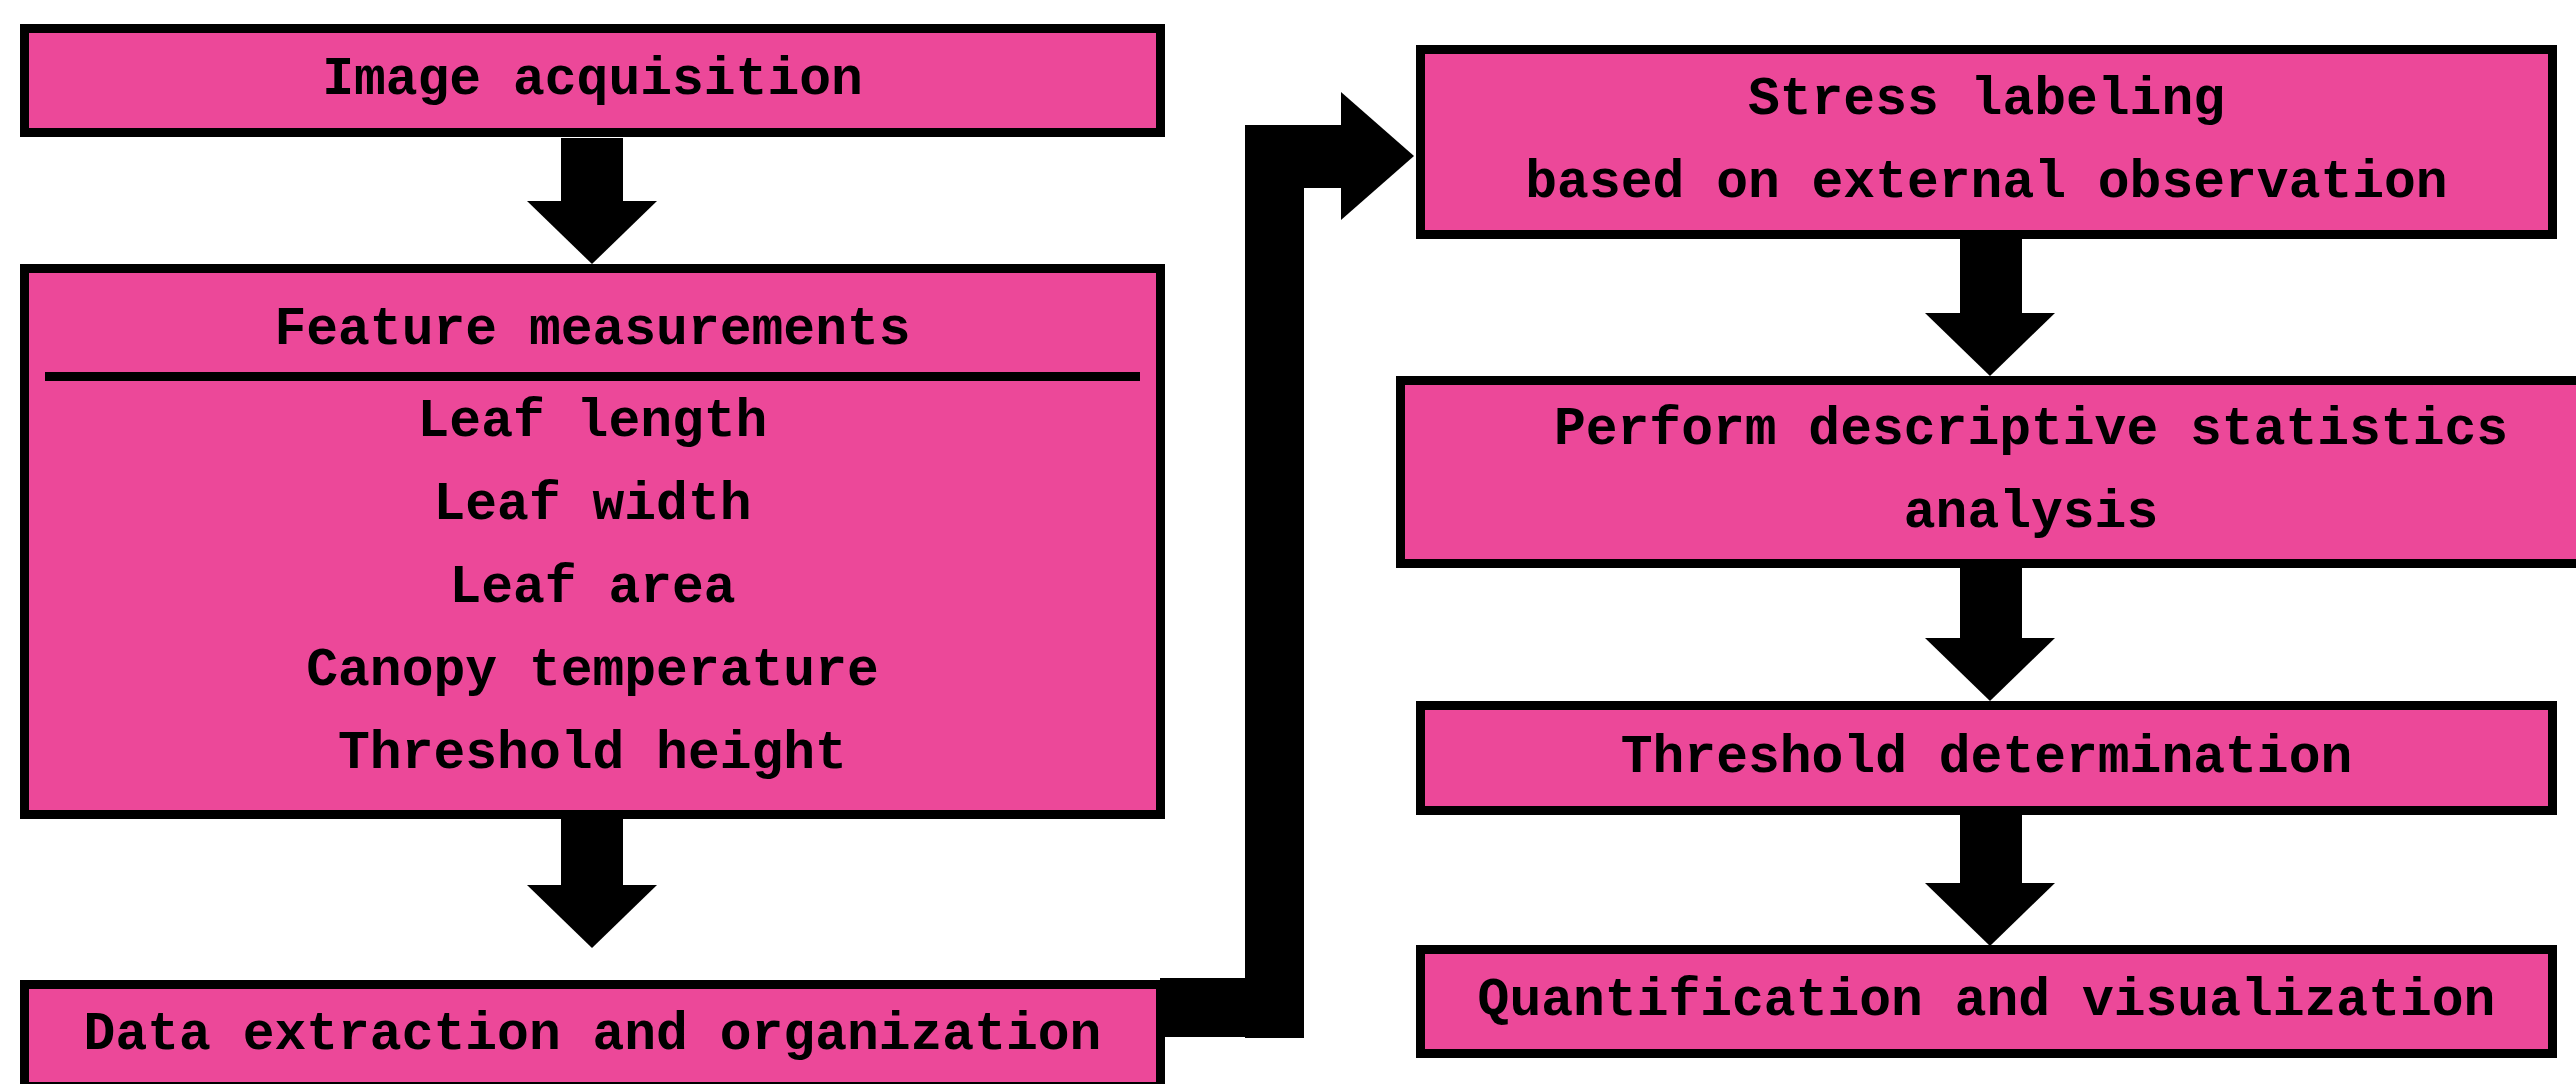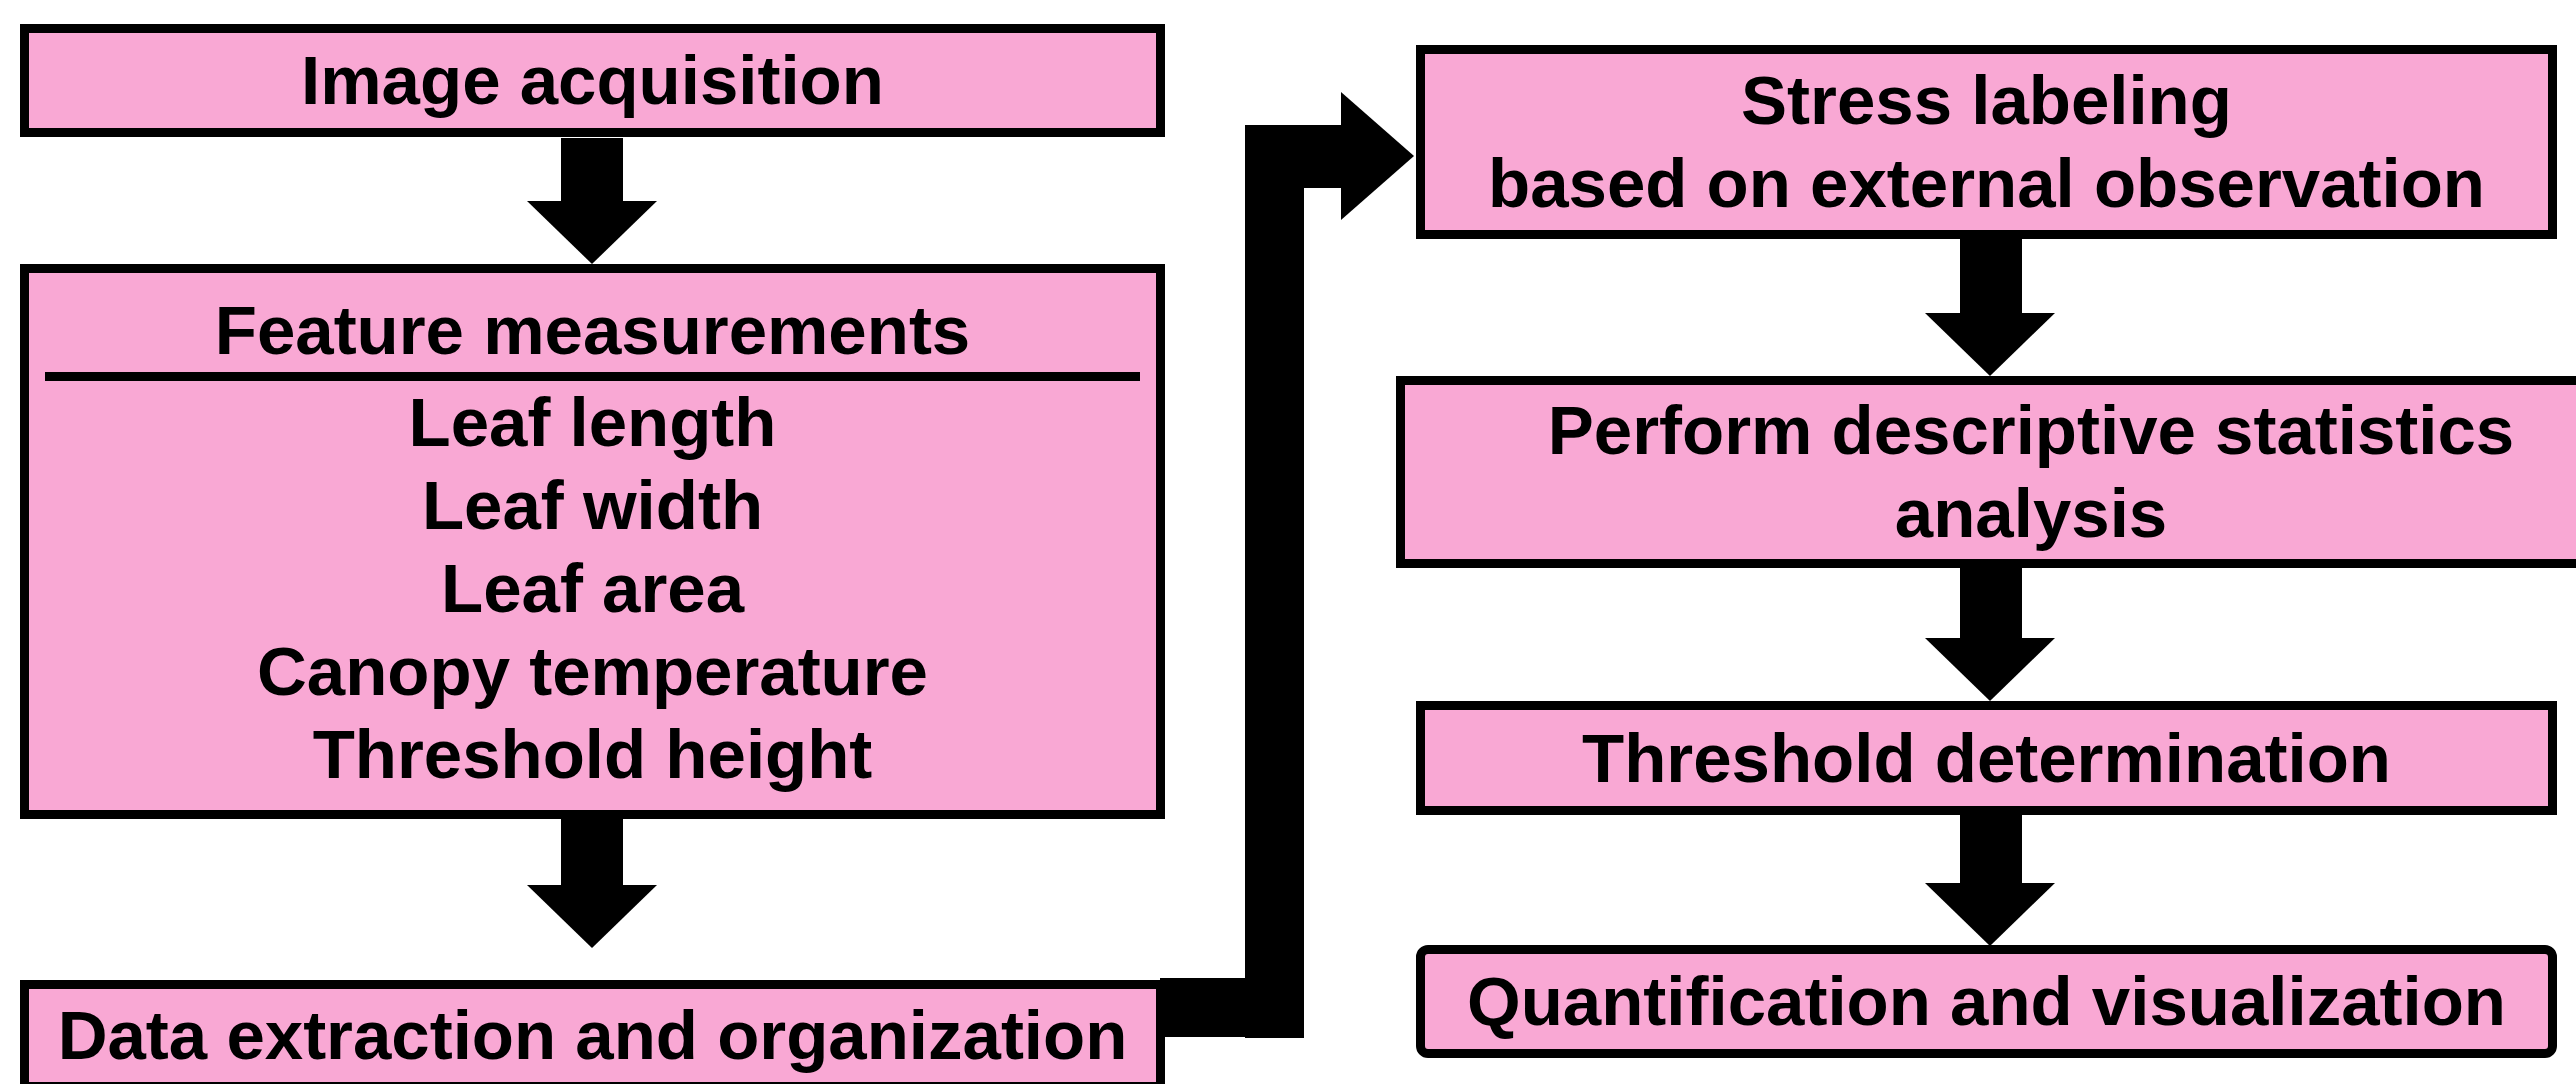--- a/index.html
+++ b/index.html
@@ -8,31 +8,32 @@
     width: 2576px;
     height: 1085px;
     background: #ffffff;
     font-family: "Liberation Sans", sans-serif;
     font-weight: bold;
     color: #000000;
     overflow: hidden;
   }
   .box {
     position: absolute;
-    background: #f9a8d4;
+    background: #ec4899;
     border: 9.5px solid #000000;
     box-sizing: border-box;
     display: flex;
     flex-direction: column;
     align-items: center;
     justify-content: center;
     text-align: center;
-    font-size: 69px;
+    font-size: 53px;
     line-height: 83px;
     white-space: nowrap;
+    font-family: Liberation Mono, monospace;
   }
   .box span { display: block; }
   .shaft { position: absolute; background: #000000; }
   .head-down {
     position: absolute; width: 0; height: 0;
     border-left: 65px solid transparent;
     border-right: 65px solid transparent;
     border-top: 63px solid #000000;
   }
   .head-right {
@@ -60,21 +61,21 @@
   #elbow-head            { left: 1341px; top: 92px; }
   #box-stress            { left: 1416px; top: 45px;   width: 1141px; height: 194px; }
   #arrowA-shaft          { left: 1960px; top: 238px;  width: 62px;   height: 76px;  }
   #arrowA-head           { left: 1925px; top: 313px; }
   #box-perform           { left: 1396px; top: 376px;  width: 1270px; height: 192px; }
   #arrowB-shaft          { left: 1960px; top: 566px;  width: 62px;   height: 73px;  }
   #arrowB-head           { left: 1925px; top: 638px; }
   #box-threshold         { left: 1416px; top: 701px;  width: 1141px; height: 114px; }
   #arrowC-shaft          { left: 1960px; top: 814px;  width: 62px;   height: 70px;  }
   #arrowC-head           { left: 1925px; top: 883px; }
-  #box-quant             { left: 1416px; top: 945px; width: 1141px; height: 113px; border-radius: 12px; }
+  #box-quant             { left: 1416px; top: 945px; width: 1141px; height: 113px; }
 </style>
 </head>
 <body>
 
 <div id="canvas">
 
   <div class="box" id="box-image-acquisition">
     <span>Image acquisition</span>
   </div>
 

